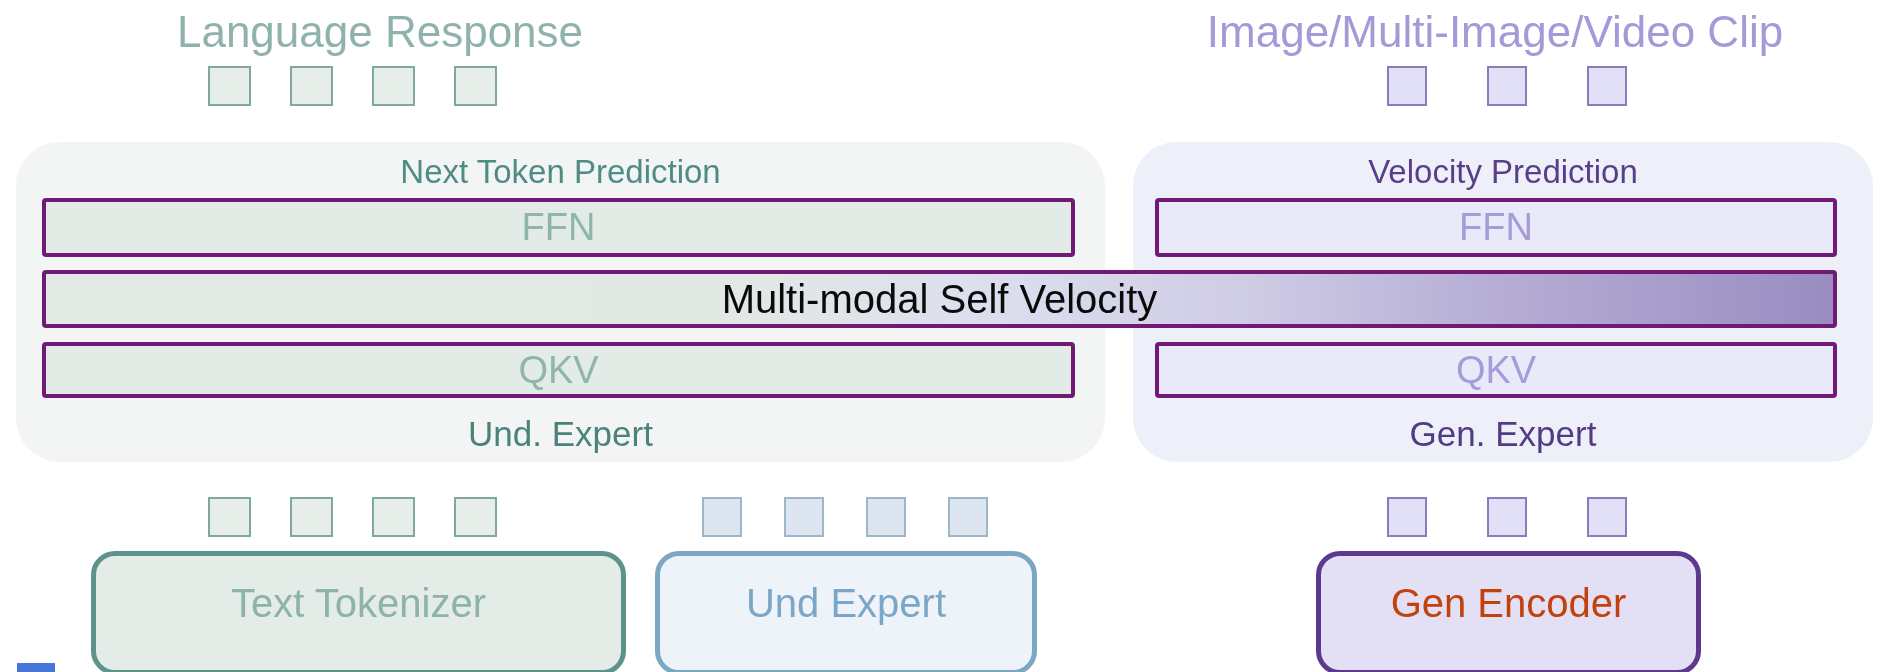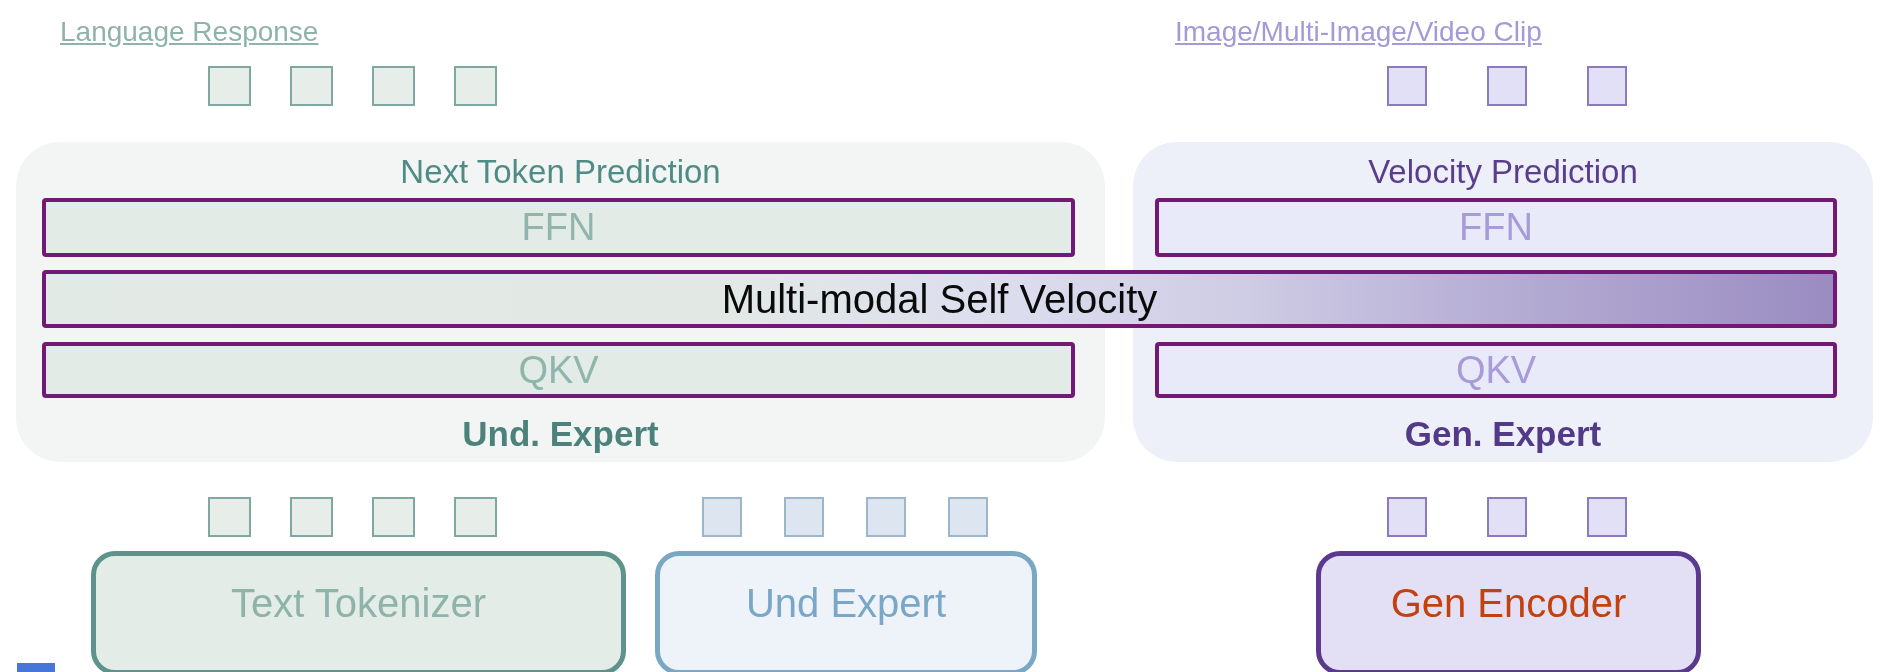--- a/index.html
+++ b/index.html
@@ -3,21 +3,21 @@
 <meta charset="utf-8">
 <style>
   html,body { margin:0; padding:0; background:#ffffff; }
   .canvas {
     position:relative; width:1882px; height:672px; background:#ffffff;
     overflow:hidden; font-family:"Liberation Sans", sans-serif;
   }
   .abs { position:absolute; }
 
   
-  .top-label { position:absolute; top:8px; height:48px; line-height:48px; font-size:28px; white-space:nowrap;text-decoration:underline; }
+  .top-label { position:absolute; top:8px; height:48px; line-height:48px; text-align:center; font-size:44px; white-space:nowrap; }
   #lbl-lang { left:60px;  width:640px; color:#8fb3ac; }
   #lbl-img  { left:1175px; width:640px; color:#a49ad8; }
 
   
   .tok-row { position:absolute; display:flex; }
   .tok { box-sizing:border-box; height:40px; }
   .tok-und  { width:43px; background:#e7eee9; border:2px solid #7fa8a1; }
   .tok-gen  { width:40px; background:#e2e0f6; border:2px solid #8d7abd; }
   .tok-blue { width:40px; background:#dde6f0; border:2px solid #9db6ca; }
   #toks-lang-top { left:208px;  top:66px;  gap:39px; }
@@ -28,21 +28,21 @@
 
   
   .panel { position:absolute; top:142px; height:320px; border-radius:44px; }
   #panel-und { left:16px;   width:1089px; background:#f2f5f3; }
   #panel-gen { left:1133px; width:740px;  background:#eef0f9; }
 
   .panel-header { position:absolute; top:151px; height:42px; line-height:42px; font-size:33px; text-align:center; white-space:nowrap; }
   #hdr-und { left:16px;   width:1089px; color:#4e8c85; }
   #hdr-gen { left:1133px; width:740px;  color:#5b3e8b; }
 
-  .panel-footer { position:absolute; top:412px; height:44px; line-height:44px; font-size:35px; font-weight:bold; text-align:center; white-space:nowrap; }
+  .panel-footer { position:absolute; top:412px; height:44px; line-height:44px; font-size:35px; font-weight:normal; text-align:center; white-space:nowrap; }
   #ftr-und { left:16px;   width:1089px; color:#4b837c; }
   #ftr-gen { left:1133px; width:740px;  color:#523a86; }
 
   
   .blk { position:absolute; box-sizing:border-box; border:4px solid #701a75; border-radius:4px; text-align:center; white-space:nowrap; }
   .blk.und-fill { background:#e2ebe5; color:#8fb5ad; }
   .blk.gen-fill { background:#e9eaf9; color:#a79bd8; }
   #ffn-und { left:42px;   top:198px; width:1033px; height:59px; font-size:38px; line-height:51px; }
   #ffn-gen { left:1155px; top:198px; width:682px;  height:59px; font-size:38px; line-height:51px; }
   #attn    { left:42px;   top:270px; width:1795px; height:58px; font-size:40px; line-height:50px; color:#0a0a0a;

